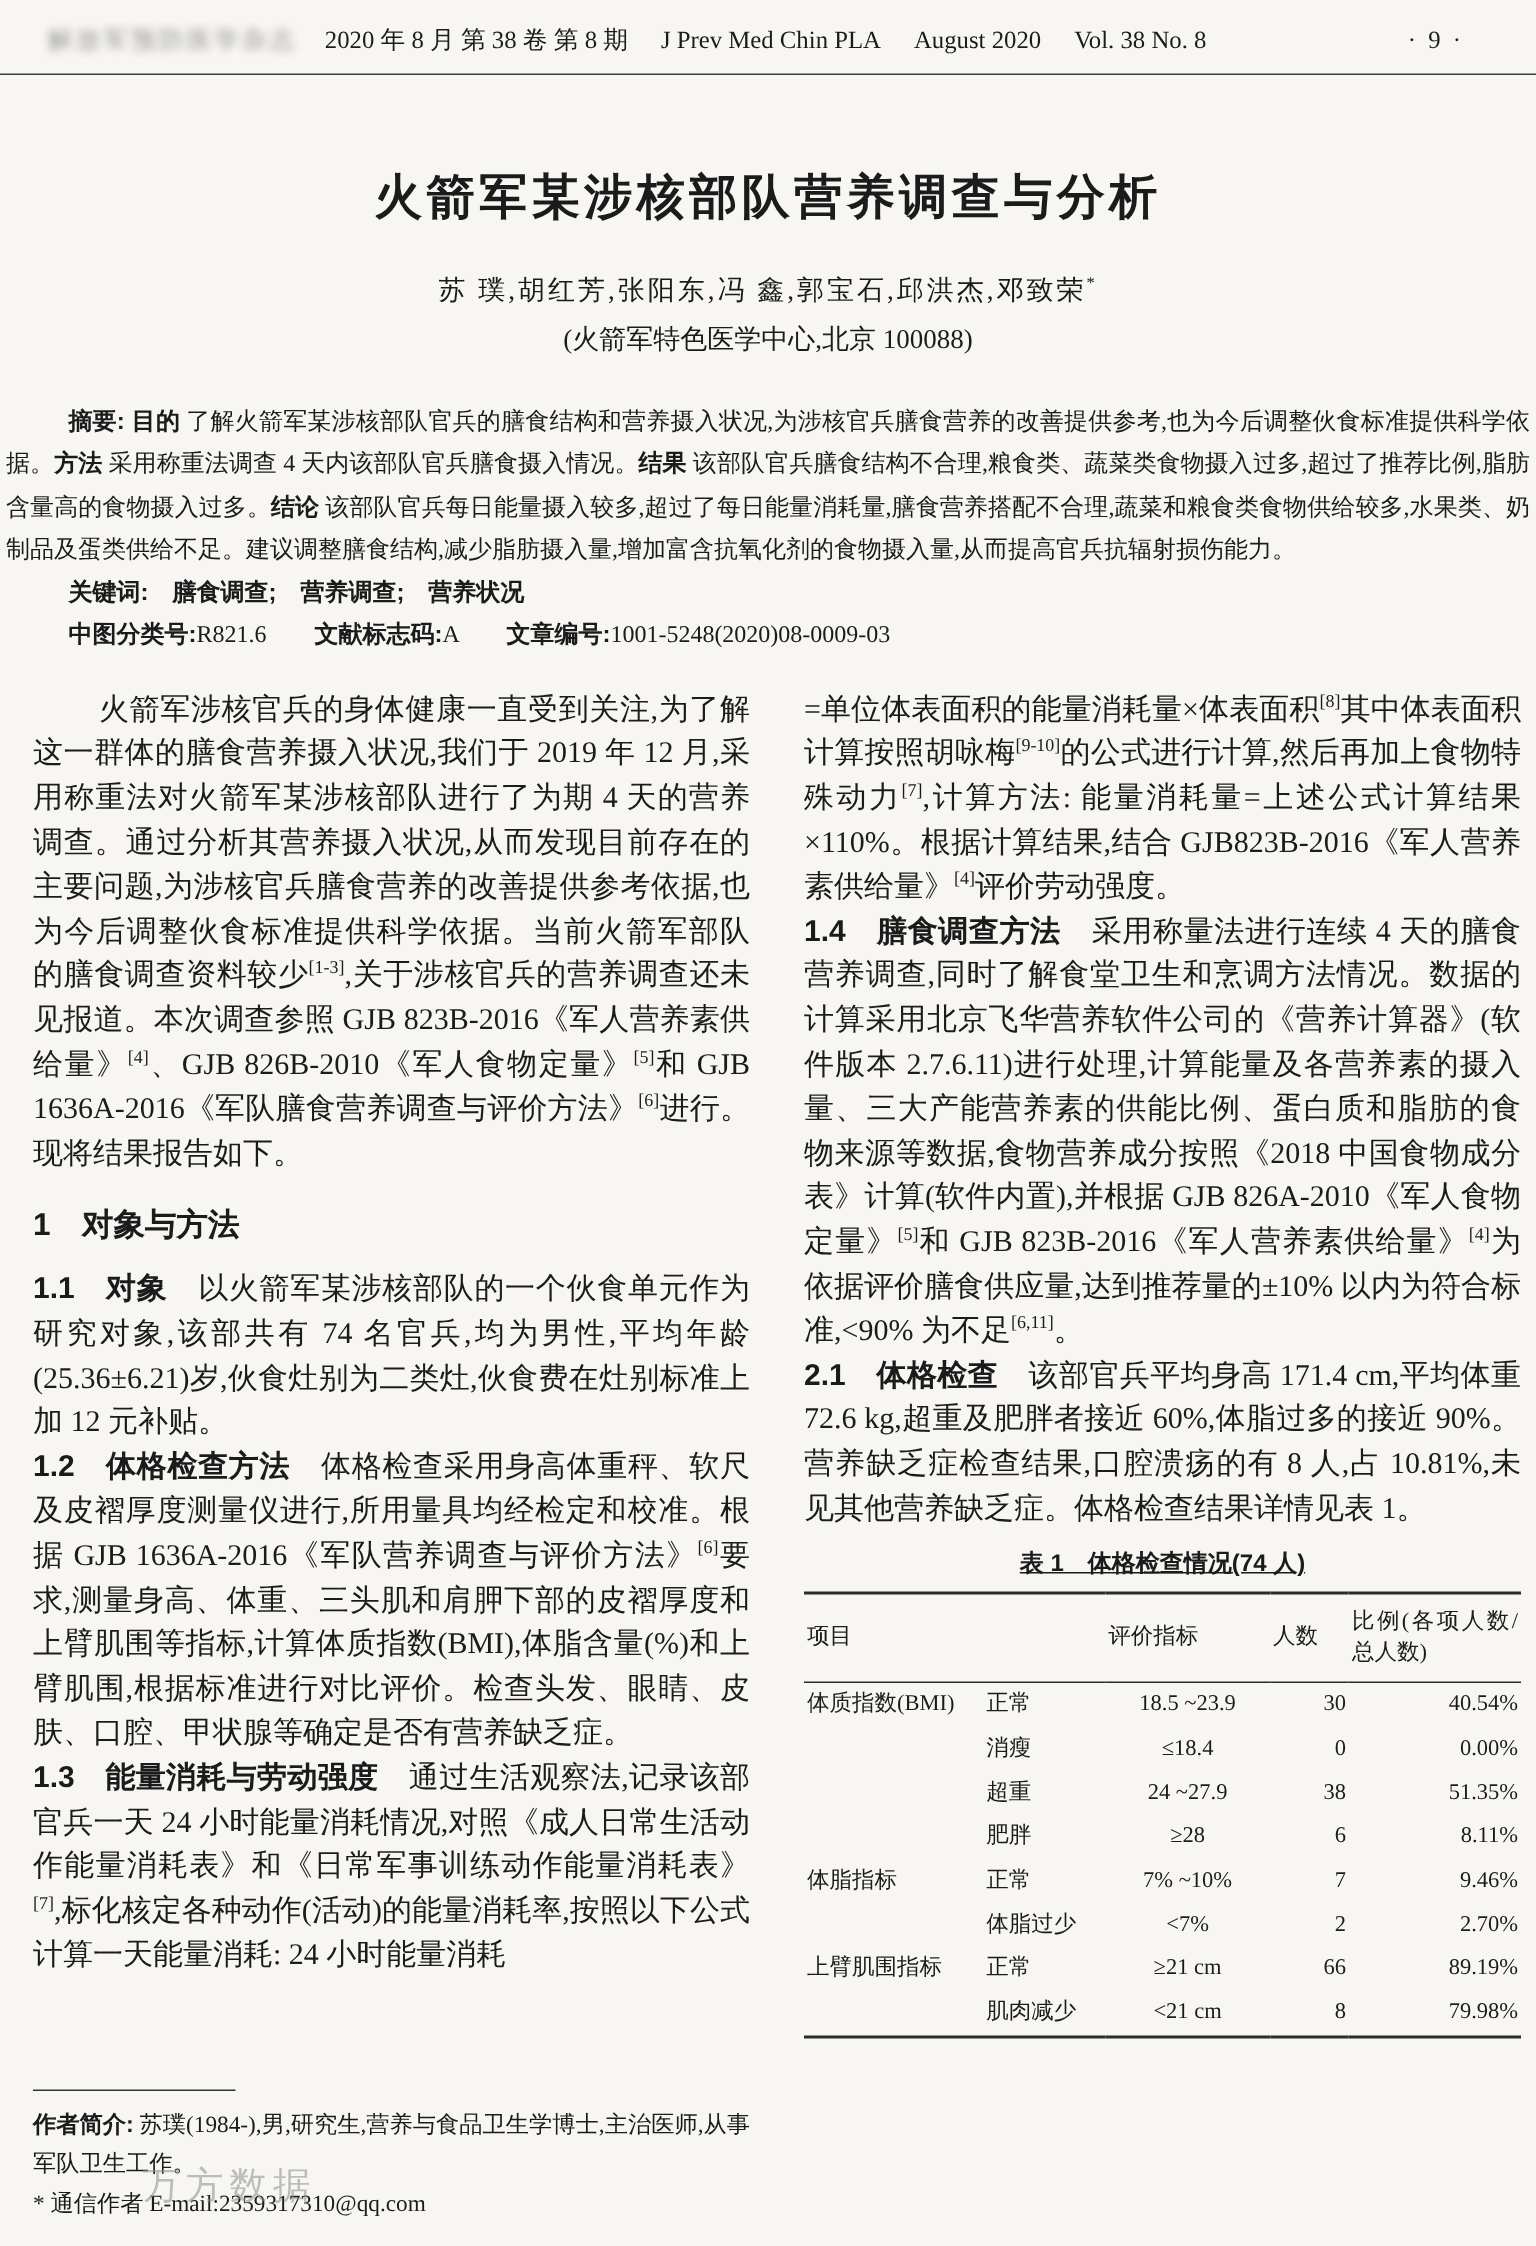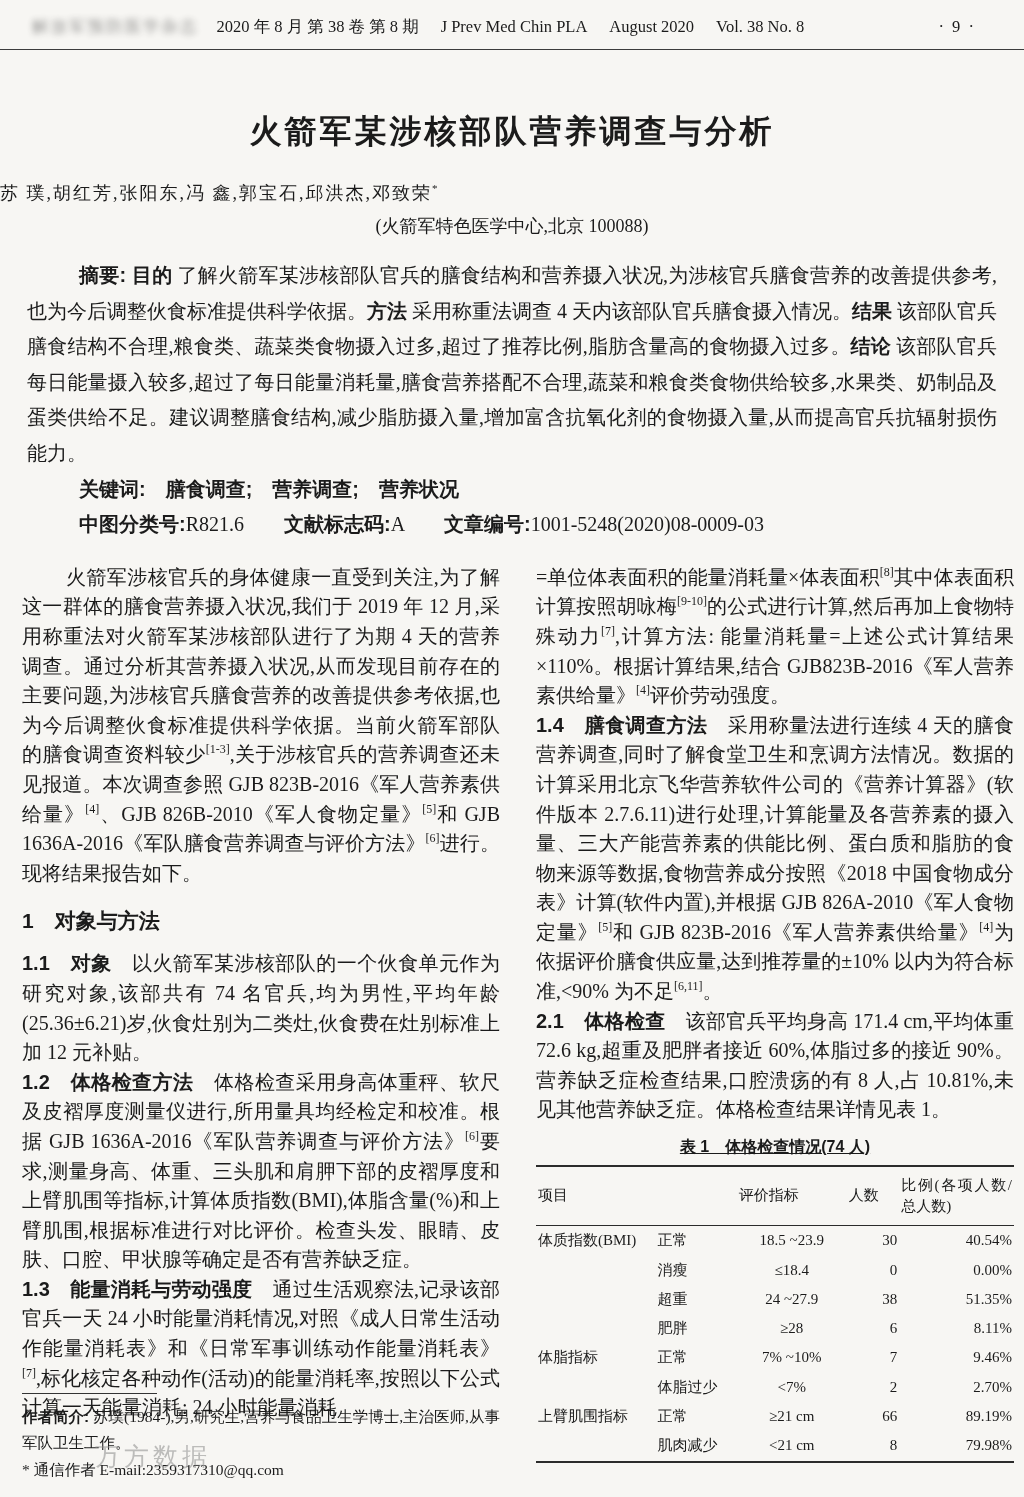--- a/index.html
+++ b/index.html
@@ -16,27 +16,27 @@
     font-size:16.5px;white-space:nowrap;
   }
   .journal-cn{filter:blur(3px);opacity:.45;letter-spacing:2px;margin-right:18px;}
   .head-item{margin-right:22px;}
   .page-no{margin-left:auto;margin-right:26px;letter-spacing:2px;}
   
   .article-title{
     margin-top:60px;text-align:center;
     font-size:32px;font-weight:700;letter-spacing:3px;
   }
-  .authors-line{margin-top:27px;font-size:18px;letter-spacing:2px;}
+  .authors-line{margin-top:27px;text-align:center;font-size:18px;letter-spacing:2px;}
   .authors-line sup{font-size:11px;}
   .affiliation{margin-top:9px;text-align:center;font-size:18px;}
   
   .front{
-    margin-top:20px;padding:0 27px;
-    font-size:20px;line-height:1.78;text-align:justify;
+    margin-top:30px;padding:0 4px;
+    font-size:16px;line-height:1.78;text-align:justify;
   }
   .front .para.indent{text-indent:2.6em;}
   
   .columns{
     display:flex;gap:36px;
     padding:0 22px;margin-top:20px;
     font-size:20px;line-height:1.48;text-align:justify;
   }
   .col{width:478px;min-width:478px;}
   .para{margin:0;}

